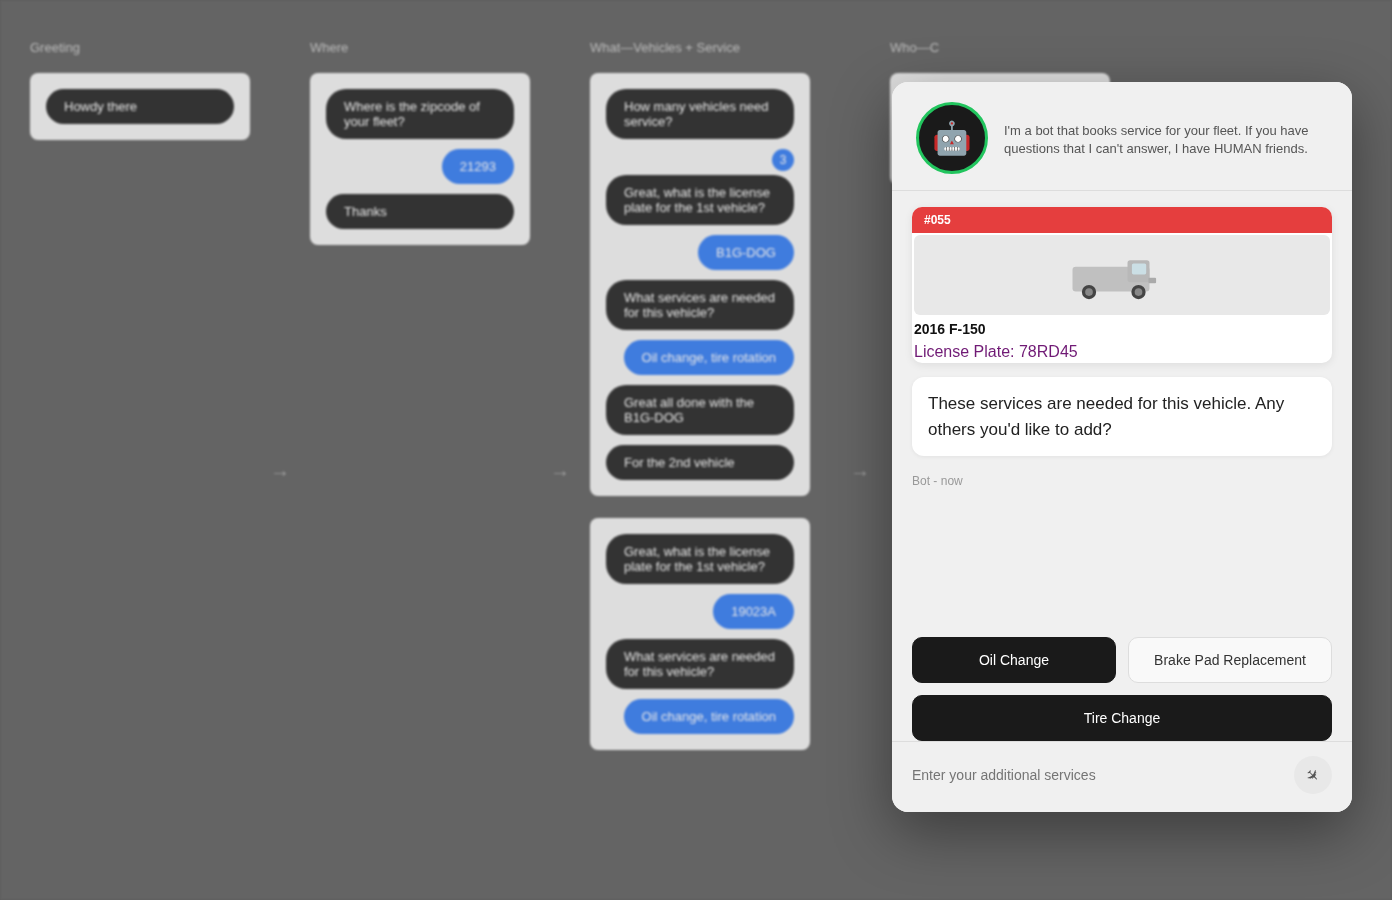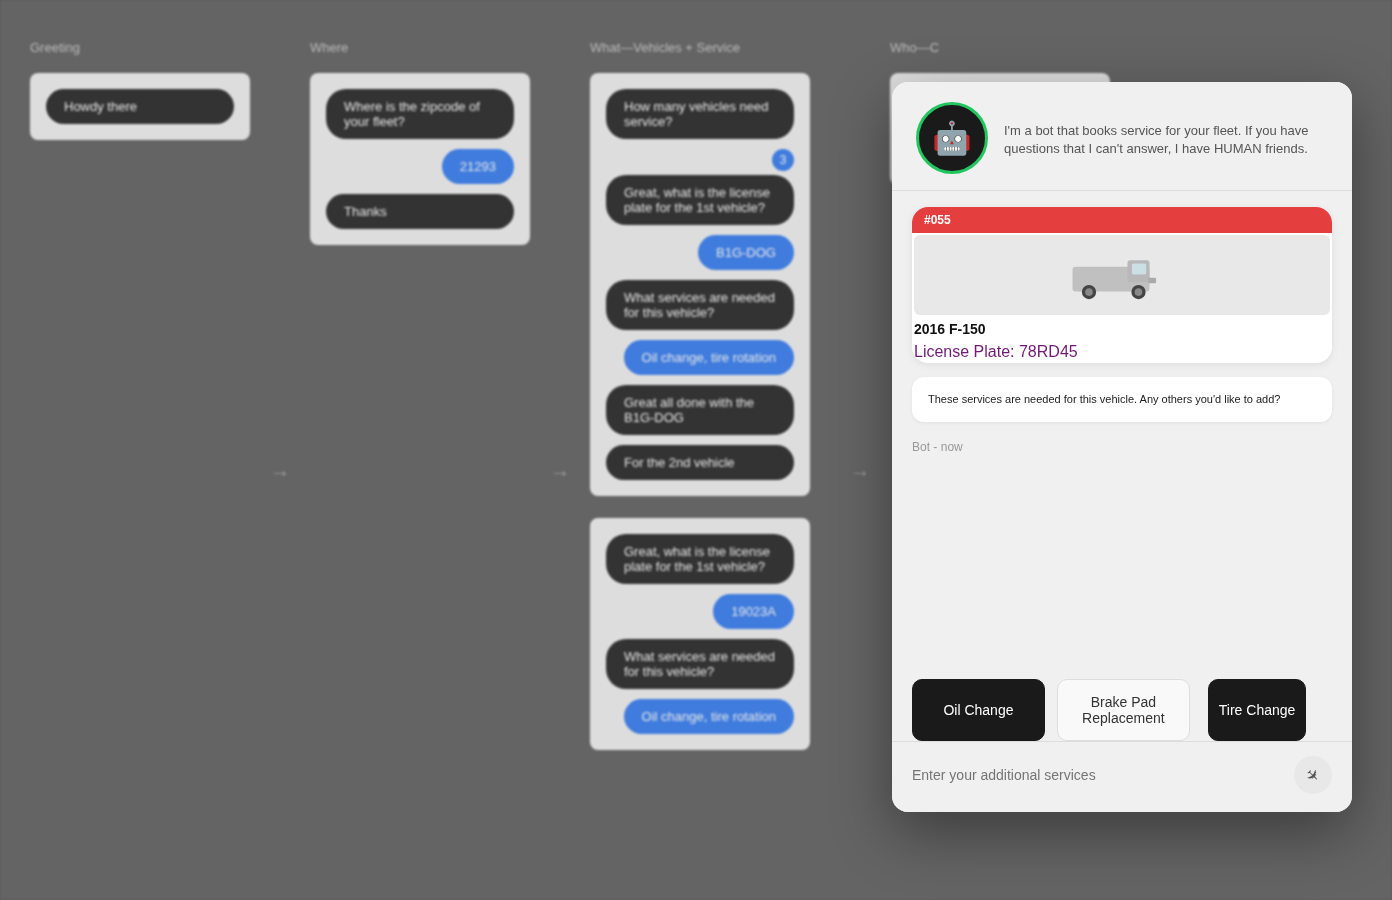--- a/index.html
+++ b/index.html
@@ -137,21 +137,21 @@
       overflow-y: auto;
       padding: 16px 20px;
       display: flex;
       flex-direction: column;
       gap: 14px;
     }
 
     
     .vehicle-card {
       background: #fff;
-      border-radius: 16px;
+      border-radius: 10px;
       overflow: hidden;
       box-shadow: 0 2px 8px rgba(0,0,0,0.08);
     }
 
     .vehicle-card-tag {
       background: #e53e3e;
       color: #fff;
       font-size: 12px;
       font-weight: 700;
       padding: 6px 12px;
@@ -195,37 +195,37 @@
 
     
     .bot-message {
       background: #fff;
       border-radius: 12px;
       padding: 14px 16px;
       box-shadow: 0 1px 4px rgba(0,0,0,0.06);
     }
 
     .bot-message p {
-      font-size: 11px;
+      font-size: 17px;
       color: #222;
       line-height: 1.5;
     }
 
     .bot-timestamp {
       font-size: 12px;
       color: #999;
       margin-top: 4px;
     }
 
     
     .service-buttons-area {
       padding: 10px 20px 0;
       display: flex;
-      flex-direction: row;
-      gap: 18px;
+      flex-direction: column;
+      gap: 12px;
     }
 
     .service-row {
       display: flex;
       gap: 12px;
     }
 
     .service-btn {
       flex: 1;
       padding: 14px 10px;

